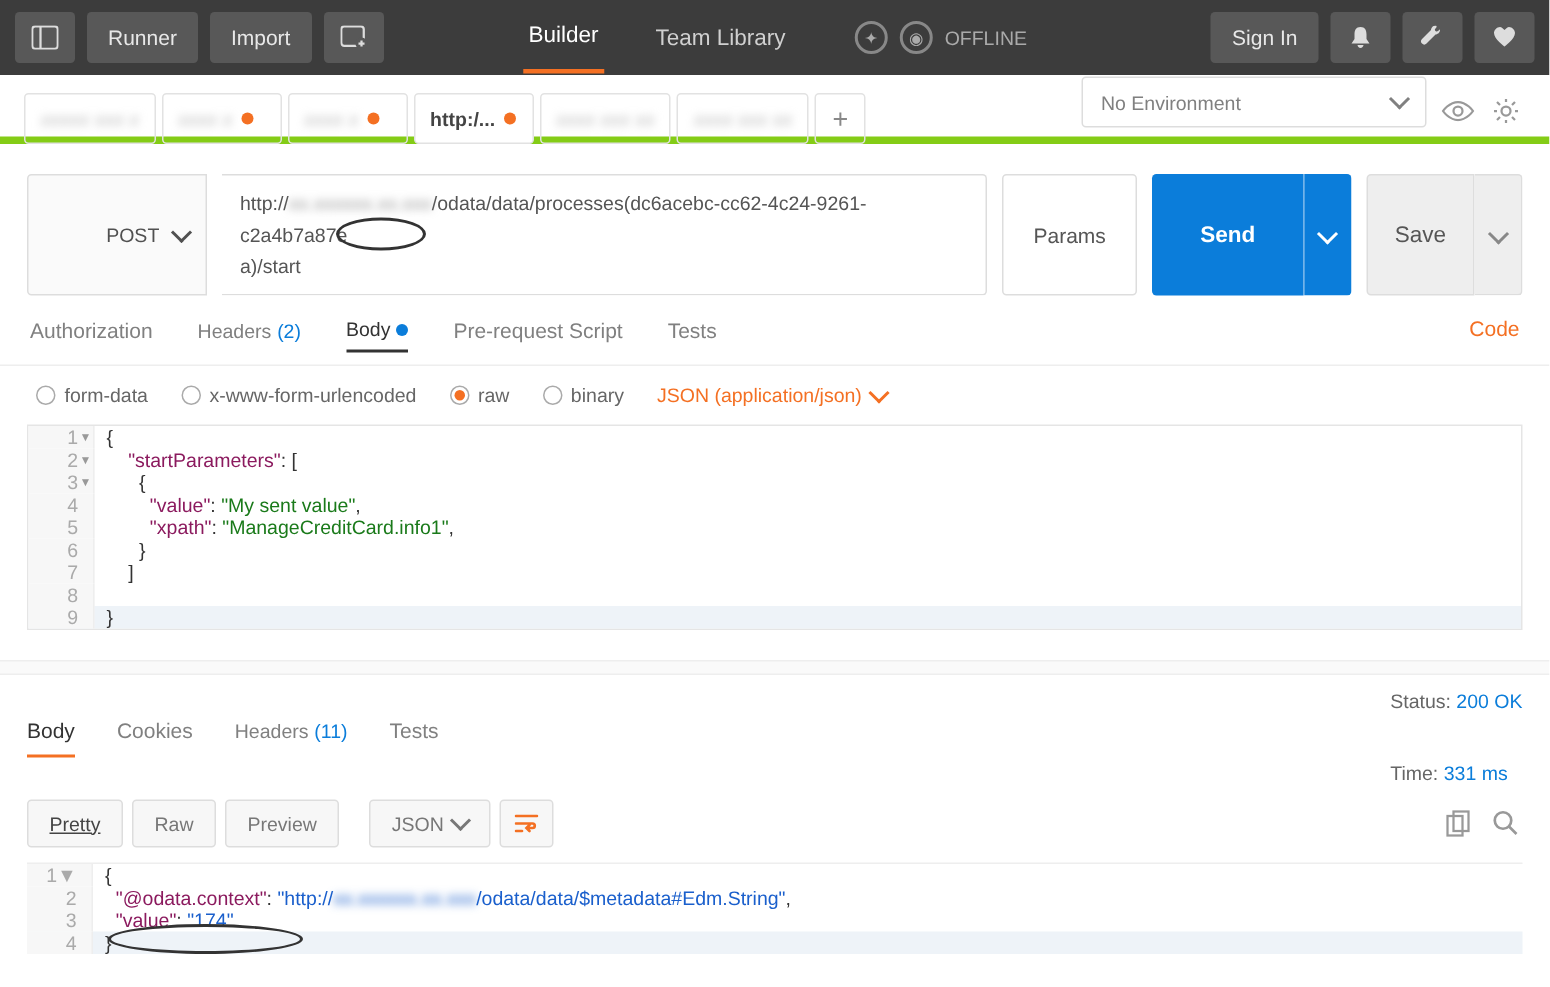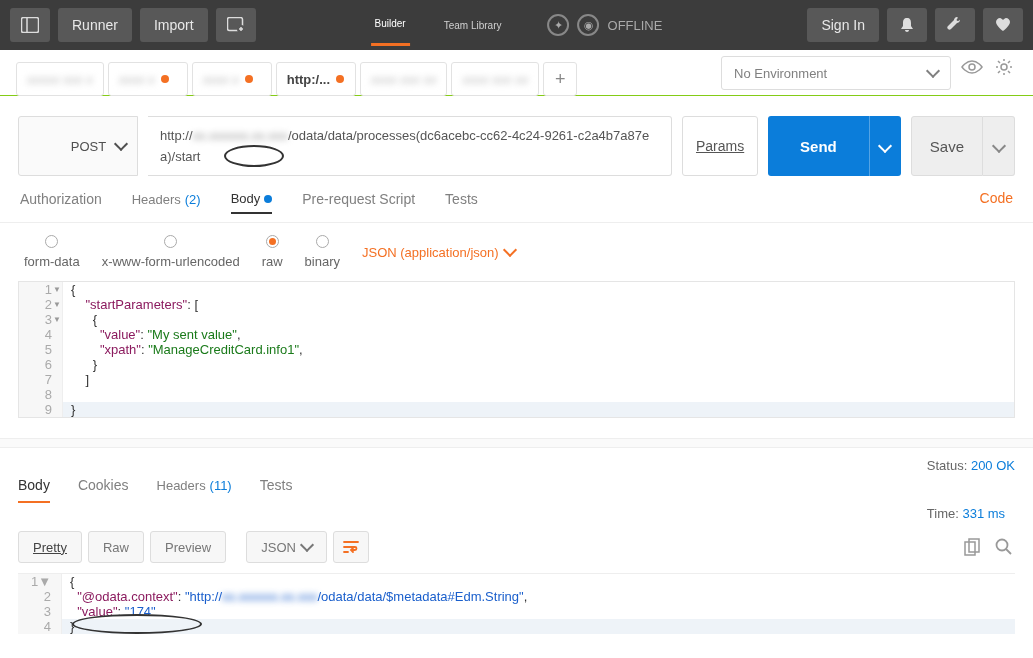--- a/index.html
+++ b/index.html
@@ -2,57 +2,57 @@
 <html><head>
 <meta charset="utf-8">
 <style>
 *{box-sizing:border-box;margin:0;padding:0;font-family:-apple-system,BlinkMacSystemFont,"Segoe UI",Helvetica,Arial,sans-serif;font-size:13px;}
 body{background:#fff;color:#505050;width:1033px;height:658px;overflow:hidden;}
 .topbar{height:50px;background:#3c3c3c;display:flex;align-items:center;padding:12px 10px;justify-content:space-between;}
 .topbar-left,.topbar-right{display:flex;align-items:center;gap:8px;}
 .topbar-center{display:flex;align-items:center;gap:30px;position:absolute;left:50%;transform:translateX(-50%);}
 .tb-btn{height:34px;padding:0 14px;background:#585858;color:#e8e8e8;border:none;border-radius:3px;display:flex;align-items:center;justify-content:center;cursor:pointer;font-size:14px;}
 .tb-btn.icon{width:40px;padding:0;font-size:16px;}
-.nav-link{color:#d0d0d0;font-size:10px;padding:14px 4px;cursor:pointer;}
+.nav-link{color:#d0d0d0;font-size:15px;padding:14px 4px;cursor:pointer;}
 .nav-link.active{color:#fff;border-bottom:3px solid #f47023;}
 .offline-block{display:flex;align-items:center;gap:8px;color:#aaa;font-size:11px;margin-left:12px;}
 .circle-icon{width:22px;height:22px;border:2px solid #888;border-radius:50%;display:flex;align-items:center;justify-content:center;font-size:11px;color:#aaa;}
 
-.envbar{height:46px;display:flex;justify-content:flex-end;align-items:flex-start;padding:6px 18px 6px 8px;gap:10px;border-bottom:1px solid #84cc16;}
+.envbar{height:46px;display:flex;justify-content:flex-end;align-items:flex-end;padding:6px 18px 6px 8px;gap:10px;border-bottom:5px solid #84cc16;}
 .env-select{width:230px;height:34px;border:1px solid #ddd;border-radius:3px;display:flex;align-items:center;justify-content:space-between;padding:0 12px;color:#808080;cursor:pointer;}
 
 .tabs-row{height:46px;display:flex;align-items:center;padding:4px 8px;gap:4px;position:absolute;top:56px;left:8px;}
 .req-tab{height:34px;border:1px solid #e2e2e2;border-radius:3px;padding:0 10px;display:flex;align-items:center;gap:6px;color:#999;cursor:pointer;min-width:80px;}
 .req-tab .dot{width:8px;height:8px;border-radius:50%;background:#f47023;}
 .req-tab.active{background:#fff;color:#444;font-weight:600;}
 .blur-text{filter:blur(3px);color:#bbb;font-style:italic;}
 .add-tab{width:34px;height:34px;border:1px solid #e2e2e2;border-radius:3px;display:flex;align-items:center;justify-content:center;font-size:18px;color:#888;cursor:pointer;}
 
 .request-row{display:flex;align-items:stretch;gap:10px;padding:10px 18px 0 18px;margin-top:10px;}
 .method-btn{width:120px;border:1px solid #ddd;border-radius:3px 0 0 3px;display:flex;align-items:center;justify-content:center;gap:10px;font-size:15px;color:#505050;cursor:pointer;background:#fafafa;padding-left:41px;}
 .url-box{flex:1;border:1px solid #ddd;border-left:none;border-radius:0 3px 3px 0;padding:8px 12px;font-size:14px;color:#555;line-height:1.5;position:relative;}
 .url-box .blur{filter:blur(3px);color:#999;}
 .circle-annot{position:absolute;border:2px solid #333;border-radius:50%;pointer-events:none;}
-.params-btn{width:76px;border:1px solid #ddd;border-radius:3px;display:flex;align-items:center;justify-content:center;font-size:14px;color:#555;cursor:pointer;text-decoration:underline;}
+.params-btn{width:90px;border:1px solid #ddd;border-radius:3px;display:flex;align-items:center;justify-content:center;font-size:14px;color:#555;cursor:pointer;}
 .send-group{display:flex;}
 .send-btn{background:#0b7dda;color:#fff;border:none;padding:0 32px;border-radius:3px 0 0 3px;font-size:15px;cursor:pointer;font-weight:600;}
 .send-caret{background:#0b7dda;color:#fff;border:none;border-left:1px solid rgba(255,255,255,.3);width:32px;border-radius:0 3px 3px 0;cursor:pointer;}
 .save-group{display:flex;border-radius:24px;}
 .save-btn{background:#eee;border:1px solid #ddd;padding:0 18px;border-radius:3px 0 0 3px;font-size:15px;color:#555;cursor:pointer;}
 .save-caret{background:#eee;border:1px solid #ddd;border-left:none;width:32px;border-radius:0 3px 3px 0;cursor:pointer;color:#888;}
 
 .req-subtabs{display:flex;align-items:center;gap:30px;padding:14px 20px 8px 20px;border-bottom:1px solid #eee;position:relative;}
 .subtab{color:#808080;cursor:pointer;font-size:14px;padding-bottom:6px;}
 .subtab.active{color:#333;border-bottom:2px solid #333;}
 .subtab .count{color:#0b7dda;}
 .subtab .dot-ind{display:inline-block;width:8px;height:8px;border-radius:50%;background:#0b7dda;margin-left:4px;vertical-align:middle;}
 .code-link{position:absolute;right:20px;top:14px;color:#f47023;font-size:14px;cursor:pointer;}
 
 .body-options{display:flex;align-items:center;gap:22px;padding:12px 24px;}
-.radio-opt{display:flex;align-items:center;gap:6px;color:#666;cursor:pointer;flex-direction:column;}
+.radio-opt{display:flex;align-items:center;gap:6px;color:#666;cursor:pointer;}
 .radio-opt .r{width:13px;height:13px;border:1px solid #aaa;border-radius:50%;display:inline-flex;align-items:center;justify-content:center;}
 .radio-opt.sel .r::after{content:"";width:7px;height:7px;background:#f47023;border-radius:50%;}
 .content-type{color:#f47023;cursor:pointer;display:flex;align-items:center;gap:6px;}
 
 .editor{border:1px solid #e5e5e5;margin:0 18px;font-family:Menlo,Consolas,monospace;font-size:12px;}
 .editor .line{display:flex;}
 .editor .gutter{width:44px;text-align:right;padding-right:10px;color:#aaa;background:#f7f7f7;border-right:1px solid #eee;user-select:none;position:relative;}
 .editor .gutter .fold{position:absolute;right:1px;top:3px;font-size:8px;color:#999;}
 .editor .code{padding-left:8px;white-space:pre;}
 .editor .line.hl{background:#eef3f8;}

